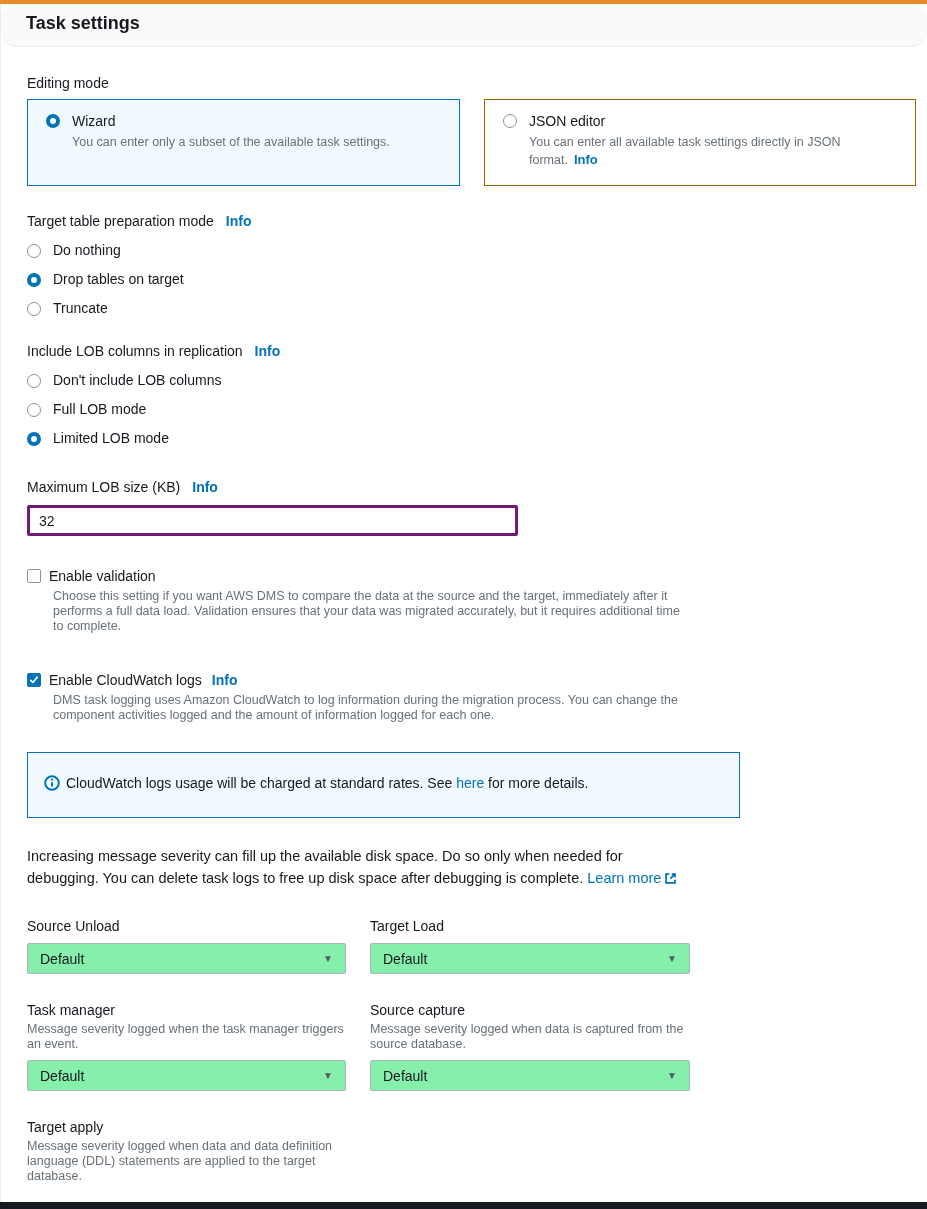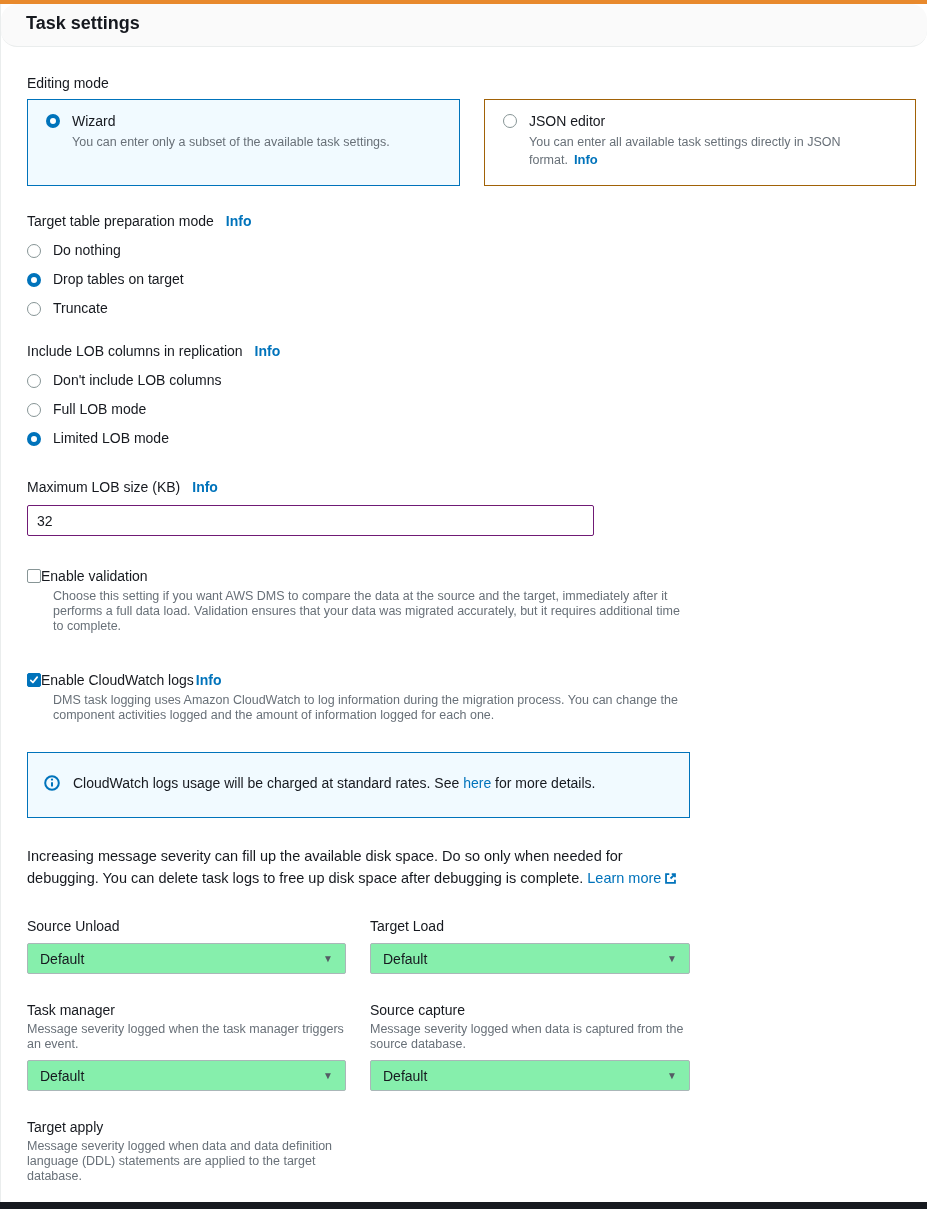--- a/index.html
+++ b/index.html
@@ -31,36 +31,36 @@
 
   
   .radio { width:14px; height:14px; border-radius:50%; border:1px solid #879596; background:#fff; flex:none; margin-top:1px; }
   .radio.checked { border:4.5px solid #0073bb; }
   .radio-group { margin-top:27px; }
   .radio-option { display:flex; align-items:center; gap:12px; margin-top:13px; font-size:14px; line-height:16px; cursor:pointer; }
 
   
   .lob-field { margin-top:33px; }
   .text-input {
-    display:block; width:567px; height:31px; border:1px solid #701a75; border-radius:2px;
+    display:block; width:491px; height:31px; border:3px solid #701a75; border-radius:2px;
     padding:0 9px; font-family:"Liberation Sans", sans-serif; font-size:14px; color:#16191f; margin-top:10px; background:#fff;
   }
 
   
   .check-field { margin-top:32px; }
-  .check-row { display:flex; align-items:center; gap:0; cursor:pointer; }
+  .check-row { display:flex; align-items:center; gap:8px; cursor:pointer; }
   .checkbox { width:14px; height:14px; border:1px solid #879596; border-radius:2px; background:#fff; flex:none; display:flex; align-items:center; justify-content:center; }
   .checkbox.checked { background:#0073bb; border-color:#0073bb; }
   .check-label { font-size:14px; line-height:16px; }
   .field-desc { color:#687078; font-size:12.5px; line-height:15px; margin:5px 0 0 26px; max-width:628px; }
 
   
   .alert {
-    width:663px; border:1px solid #0073bb; background:#f1faff; margin-top:29px;
-    padding:21px 16px; display:flex; gap:13px; align-items:flex-start; font-size:14px; line-height:19px;
+    width:713px; border:1px solid #0073bb; background:#f1faff; margin-top:29px;
+    padding:21px 16px; display:flex; gap:6px; align-items:flex-start; font-size:14px; line-height:19px;
   }
   .alert .icon { flex:none; margin-top:1px; }
   .text-link { color:#0073bb; cursor:pointer; text-decoration:none; }
 
   
   .note { font-size:14.5px; line-height:21.5px; max-width:655px; margin-top:28px; }
   .ext-icon { display:inline-block; vertical-align:-2px; margin-left:3px; }
 
   
   .log-grid { display:grid; grid-template-columns:319px 320px; column-gap:24px; row-gap:28px; margin-top:27px; padding-bottom:40px; }

